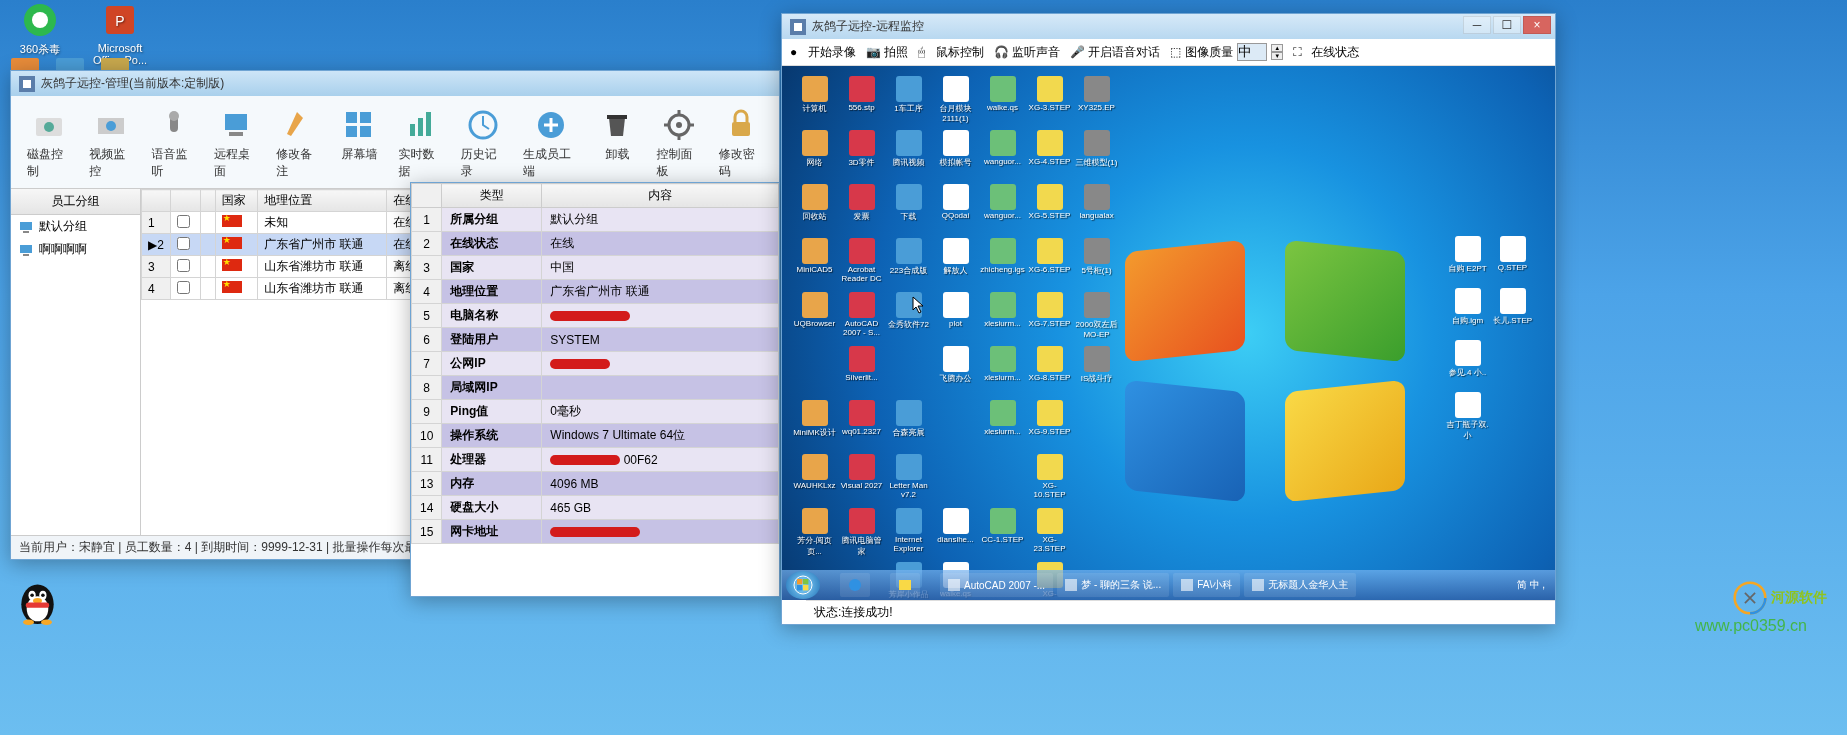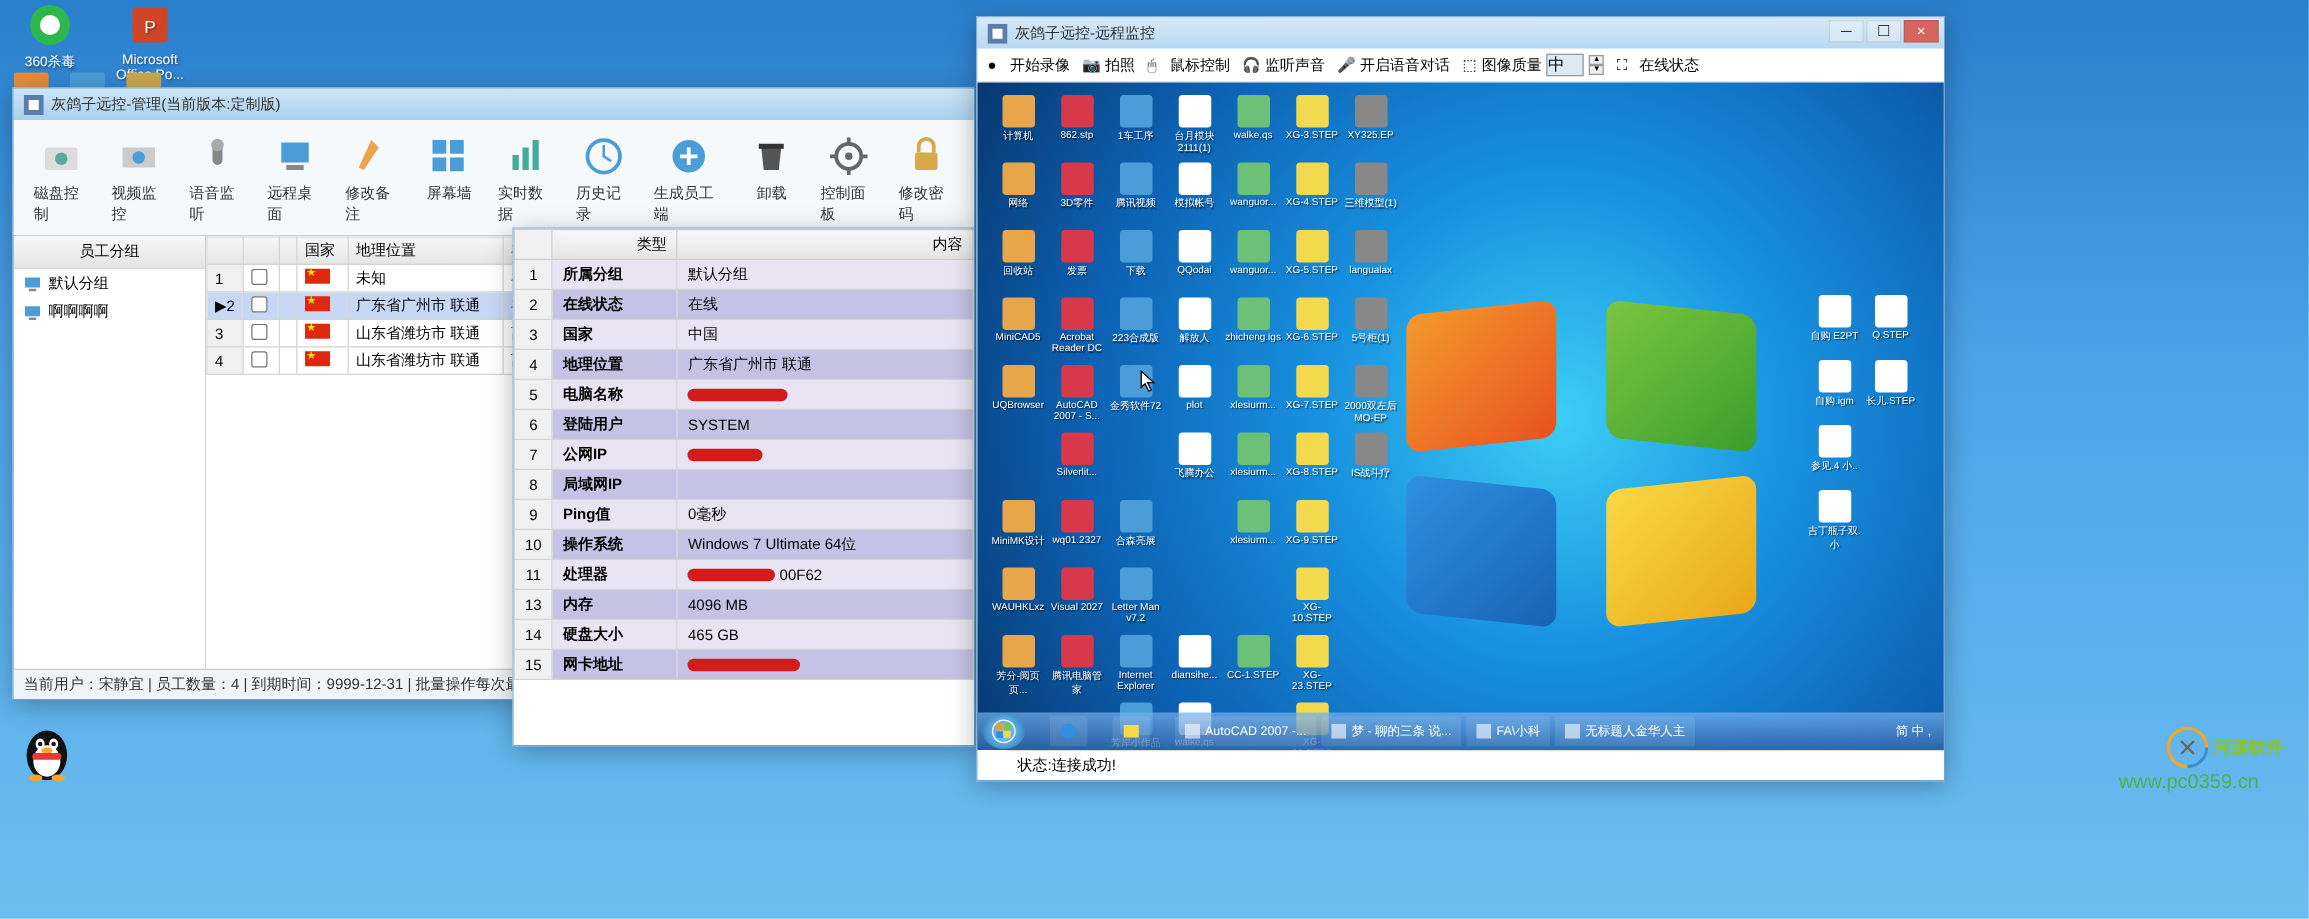--- a/index.html
+++ b/index.html
@@ -73,21 +73,21 @@
   padding: 4px 8px;
   cursor: pointer;
   color: #333;
   font-size: 12px;
   min-width: 58px;
 }
 .tool-btn .tool-icon { width: 42px; height: 42px; display:flex; align-items:center; justify-content:center; }
 
 .admin-body { flex:1; display:flex; border-top:1px solid #ccc; overflow:hidden; }
 .sidebar {
-  width: 154px;
+  width: 130px;
   border-right: 1px solid #ccc;
   background: #fff;
 }
 .sidebar-header {
   text-align: center;
   padding: 4px;
   background: linear-gradient(to bottom,#f7f7f7,#e5e5e5);
   border-bottom: 1px solid #ccc;
 }
 .sidebar-item {
@@ -119,21 +119,21 @@
   padding: 3px 8px;
   background: #f0f4f8;
   font-size: 12px;
   color: #333;
 }
 
 
 #detail-window { top: 182px; left: 410px; width: 370px; height: 415px; }
 #detail-window .detail-body { flex:1; overflow:auto; background:#fff; }
 .detail-table { width:100%; border-collapse:collapse; }
-.detail-table th { background: linear-gradient(to bottom,#f7f7f7,#e5e5e5); border:1px solid #ccc; padding:3px 8px; font-weight:normal; text-align:right; }
+.detail-table th { background: linear-gradient(to bottom,#f7f7f7,#e5e5e5); border:1px solid #ccc; padding:3px 8px; font-weight:normal; text-align:center; }
 .detail-table td { border:1px solid #d4d4d4; padding:3px 8px; }
 .detail-table .num-col { width:26px; text-align:center; background:#f0f0f0; }
 .detail-table tr:nth-child(odd) td.type-cell, .detail-table tr:nth-child(odd) td.val-cell { background:#e8e4f3; }
 .detail-table tr:nth-child(even) td.type-cell, .detail-table tr:nth-child(even) td.val-cell { background:#c6c2e5; }
 .detail-table .type-cell { font-weight:bold; width:100px; }
 .redact { display:inline-block; height:10px; background:#d31b1b; border-radius:5px; vertical-align:middle; }
 
 
 #monitor-window { top: 13px; left: 781px; width: 775px; height: 612px; background:#fff; }
 #monitor-window .window-title { background: linear-gradient(to bottom,#d6e9f8,#b8d8f0); }
@@ -610,21 +610,21 @@
       <div class="q" style="background:linear-gradient(135deg,#2f91e2,#1862b5);bottom:0;left:0;transform:skewY(6deg)"></div>
       <div class="q" style="background:linear-gradient(135deg,#f9d946,#e9a818);bottom:0;right:0;transform:skewY(-6deg)"></div>
     </div>
     <div class="r-desktop-grid" id="remote-icons">
         <div class="r-icon">
           <div class="ri" style="background:#e8a54a"></div>
           <span>计算机</span>
         </div>
         <div class="r-icon">
           <div class="ri" style="background:#d7384a"></div>
-          <span>862.stp</span>
+          <span>556.stp</span>
         </div>
         <div class="r-icon">
           <div class="ri" style="background:#4a9dd7"></div>
           <span>1车工序</span>
         </div>
         <div class="r-icon">
           <div class="ri" style="background:#fff"></div>
           <span>台月模块2111(1)</span>
         </div>
         <div class="r-icon">

